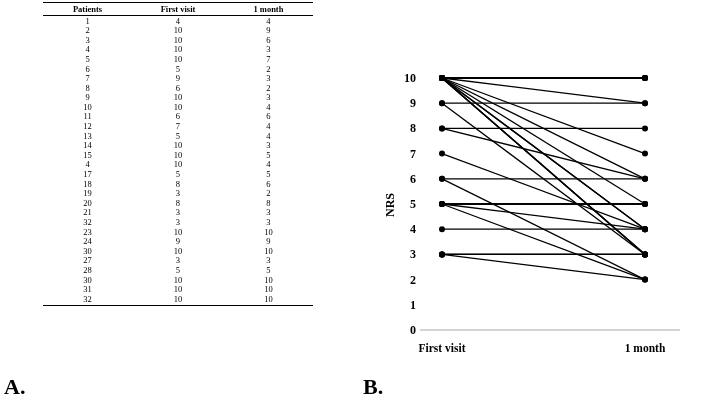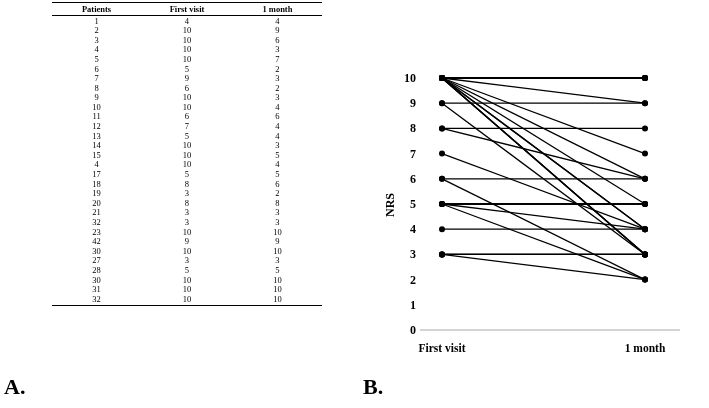--- a/index.html
+++ b/index.html
@@ -12,21 +12,21 @@
     height: 408px;
     position: relative;
     font-family: "Liberation Serif", serif;
     color: #000000;
     overflow: hidden;
   }
 
   
   #panel-a {
     position: absolute;
-    left: 52px;
+    left: 43px;
     top: 2px;
     width: 270px;
   }
   table.patients {
     border-collapse: collapse;
     width: 270px;
     font-size: 8.5px;
     line-height: 1.0;
   }
   table.patients thead th {
@@ -217,21 +217,21 @@
           <td class="c0">32</td>
           <td class="c1">3</td>
           <td class="c2">3</td>
         </tr>
         <tr>
           <td class="c0">23</td>
           <td class="c1">10</td>
           <td class="c2">10</td>
         </tr>
         <tr>
-          <td class="c0">42</td>
+          <td class="c0">24</td>
           <td class="c1">9</td>
           <td class="c2">9</td>
         </tr>
         <tr>
           <td class="c0">30</td>
           <td class="c1">10</td>
           <td class="c2">10</td>
         </tr>
         <tr>
           <td class="c0">27</td>

